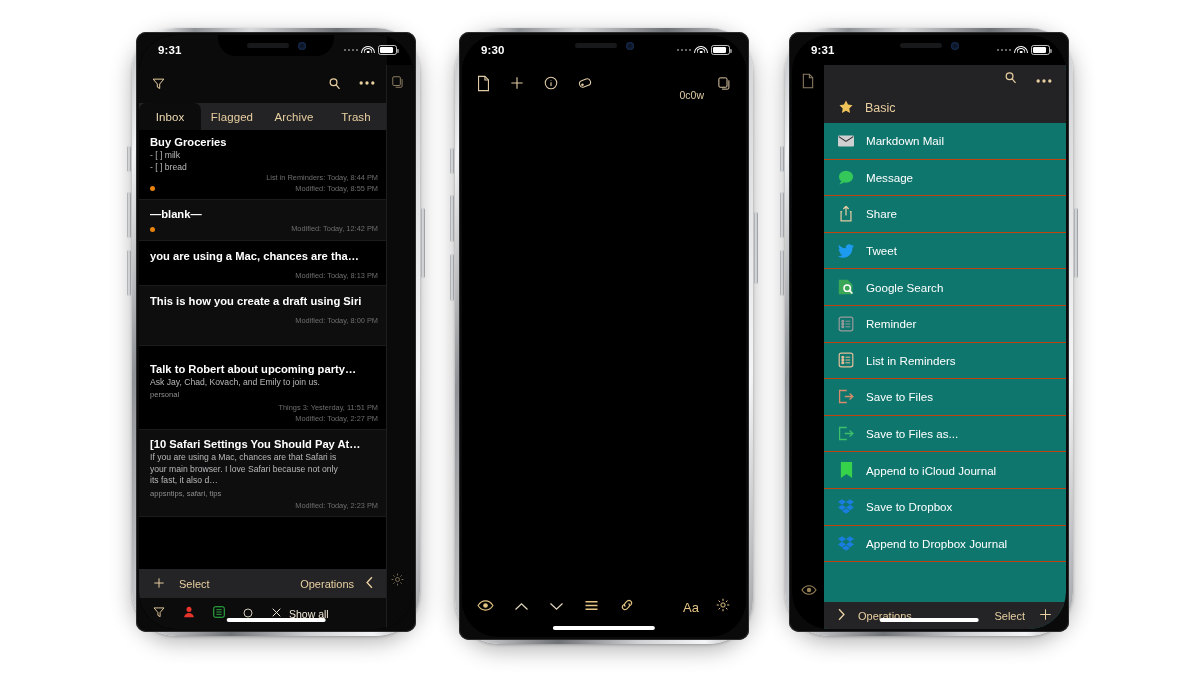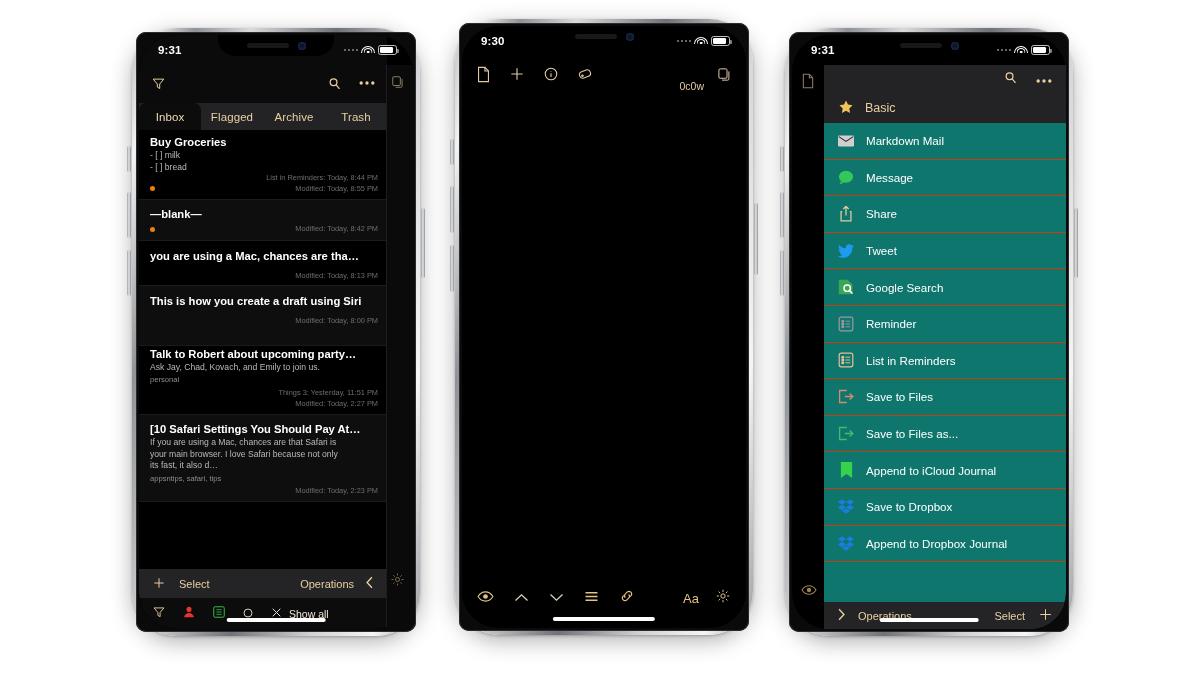--- a/index.html
+++ b/index.html
@@ -194,35 +194,35 @@
               <div class="dotline" style="justify-content:space-between;">
                 <span class="dot"></span>
                 <span class="meta">Modified: Today, 8:55 PM</span>
               </div>
             </div>
 
             <div class="row alt" style="padding-top:7px;">
               <div class="title">—blank—</div>
               <div class="dotline" style="justify-content:space-between;margin-top:2px;">
                 <span class="dot"></span>
-                <span class="meta">Modified: Today, 8:42 PM</span>
+                <span class="meta">Modified: Today, 12:42 PM</span>
               </div>
             </div>
 
             <div class="row" style="padding-top:8px;padding-bottom:4px;">
               <div class="title">you are using a Mac, chances are tha…</div>
               <div class="meta" style="margin-top:7px;">Modified: Today, 8:13 PM</div>
             </div>
 
             <div class="row alt" style="padding-top:8px;padding-bottom:18px;">
               <div class="title">This is how you create a draft using Siri</div>
               <div class="meta" style="margin-top:7px;">Modified: Today, 8:00 PM</div>
             </div>
 
-            <div class="row" style="padding-top:1px;">
+            <div class="row" style="padding-top:16px;">
               <div class="title">Talk to Robert about upcoming party…</div>
               <div class="body">Ask Jay, Chad, Kovach, and Emily to join us.</div>
               <div class="tags">personal</div>
               <div class="meta" style="margin-top:3px;">Things 3: Yesterday, 11:51 PM</div>
               <div class="meta">Modified: Today, 2:27 PM</div>
             </div>
 
             <div class="row alt" style="padding-top:7px;">
               <div class="title">[10 Safari Settings You Should Pay At…</div>
               <div class="body">If you are using a Mac, chances are that Safari is</div>
@@ -285,21 +285,21 @@
               <span style="color:#efe6d4;font-size:10.5px;">Show all</span>
             </span>
           </div>
         </div>
 
         <div class="home-ind"></div>
       </div>
     </div>
   </div>
 
-  <div class="phone" style="left:455px;top:19px;width:290px;height:608px;">
+  <div class="phone" style="left:455px;top:28px;width:290px;height:608px;">
     <div class="btn-side btn-left" style="top:120px;height:26px;"></div>
     <div class="btn-side btn-left" style="top:167px;height:47px;"></div>
     <div class="btn-side btn-left" style="top:226px;height:47px;"></div>
     <div class="btn-side btn-right" style="top:184px;height:72px;"></div>
     <div class="phone-inner">
       <div class="screen">
         <div class="notch" style="width:120px;height:21px;">
           <div class="speaker"></div>
           <div class="cam"></div>
         </div>

